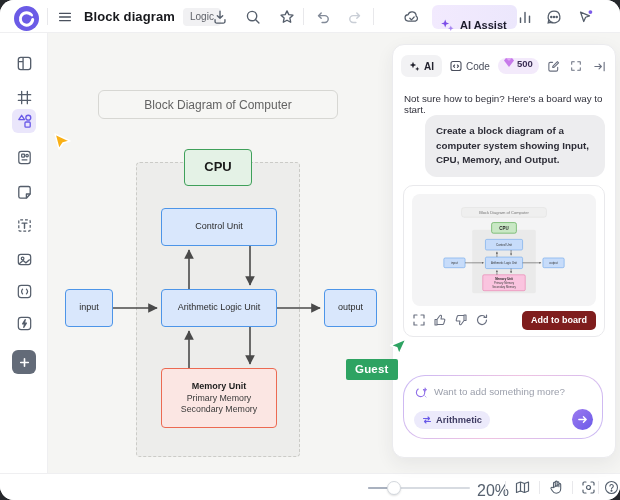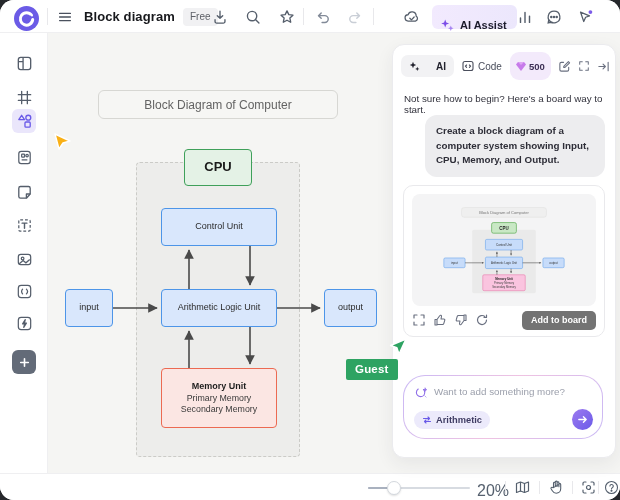--- a/index.html
+++ b/index.html
@@ -38,31 +38,31 @@
   .n-memory { left:113px; top:335px; width:116px; height:60px; background:#FBE6E3; border:1.3px solid #EC6A52; font-size:8.8px; color:#3A3A3A; }
   .n-memory b { font-size:9px; color:#1E1E1E; }
   .arrows { position:absolute; left:0; top:0; width:100%; height:100%; pointer-events:none; }
 
   .cursor { position:absolute; z-index:40; }
   .cursor-label { position:absolute; z-index:40; height:21px; padding:0 9px; border-radius:2px; color:#fff; font-size:11.5px; font-weight:600; line-height:21px; letter-spacing:.2px; }
 
   
   .ai-panel { position:absolute; top:44px; right:4px; width:224px; height:414px; background:#FFFFFF; border:1px solid #EBEBEE; border-radius:12px; box-shadow:0 6px 18px rgba(40,40,60,.07); z-index:35; }
   .panel-head { position:absolute; top:9px; left:8px; right:8px; height:24px; display:flex; align-items:center; }
-  .tab-ai { display:flex; align-items:center; gap:16px; height:22px; padding:0 8px; background:#F2F2F4; border-radius:7px; font-size:10px; font-weight:700; color:#23232E; cursor:pointer; }
+  .tab-ai { display:flex; align-items:center; gap:4px; height:22px; padding:0 8px; background:#F2F2F4; border-radius:7px; font-size:10px; font-weight:700; color:#23232E; cursor:pointer; }
   .tab-code { display:flex; align-items:center; gap:4px; height:22px; padding:0 8px; font-size:10px; color:#4A4E5C; cursor:pointer; }
-  .credits { margin-left:auto; display:flex; align-items:center; gap:3px; height:28px; padding:0 6px; background:#F3EAFB; border-radius:9px; font-size:9.5px; font-weight:700; color:#3C2F55; }
+  .credits { margin-left:auto; display:flex; gap:3px; height:16px; padding:0 6px; background:#F3EAFB; border-radius:9px; font-size:9.5px; font-weight:700; color:#3C2F55; }
   .head-ic { width:16px; height:16px; margin-left:7px; cursor:pointer; display:flex; align-items:center; justify-content:center; }
   .intro { position:absolute; top:48px; left:11px; right:11px; font-size:9.8px; color:#32323C; }
   .bubble { position:absolute; top:70px; right:10px; width:180px; background:#EDEDEF; border-radius:12px; padding:9px 11px; font-size:9.8px; line-height:1.5; color:#2E2E38;font-weight:bold; }
   .resp-card { position:absolute; top:140px; left:10px; right:10px; height:152px; background:#fff; border:1px solid #E9E9EC; border-radius:10px; }
   .preview { position:absolute; top:8px; left:8px; right:8px; height:112px; background:#F4F4F5; border-radius:8px; overflow:hidden; }
   .card-foot { position:absolute; bottom:6px; left:8px; right:8px; height:20px; display:flex; align-items:center; gap:7px; }
   .cf-ic { width:14px; height:14px; cursor:pointer; }
-  .add-board { margin-left:auto; height:19px; padding:0 9px; background:#737373; border:none; border-radius:5px; color:#fff; font-size:9px; font-weight:700; cursor:pointer; font-family:inherit; }
+  .add-board { margin-left:auto; height:19px; padding:0 9px; background:#7f1d1d; border:none; border-radius:5px; color:#fff; font-size:9px; font-weight:700; cursor:pointer; font-family:inherit; }
   .ai-inputbox { position:absolute; left:10px; right:12px; top:330px; height:64px; border-radius:22px; background:linear-gradient(#fff,#fff) padding-box, linear-gradient(120deg,#C9B8F5,#EFC3E2,#C9B8F5) border-box; border:1.5px solid transparent; }
   .ai-input { position:absolute; top:10px; left:30px; right:10px; border:none; outline:none; font-size:9.8px; color:#3A3A44; background:transparent; font-family:inherit; }
   .ai-input::placeholder { color:#9CA0AC; }
   .chip { position:absolute; left:10px; bottom:9px; height:18px; display:flex; align-items:center; gap:4px; padding:0 8px; background:#ECEAFB; border-radius:9px; font-size:9.3px; font-weight:600; color:#3F3C63; cursor:pointer; }
   .send-btn { position:absolute; right:9px; bottom:8px; width:21px; height:21px; border-radius:50%; background:linear-gradient(135deg,#9D7BF0,#6A5AE8); border:none; display:flex; align-items:center; justify-content:center; cursor:pointer; }
 
   
   .statusbar { position:absolute; bottom:0; left:0; right:0; height:27px; background:#fff; border-top:1px solid #EFEFF1; z-index:30; }
   .slider { position:absolute; left:368px; top:13px; width:102px; height:2px; background:#D7DBE1; border-radius:2px; cursor:pointer; }
   .slider-fill { position:absolute; left:0; top:0; height:2px; width:26px; background:#A9B1BF; border-radius:2px; }
@@ -82,21 +82,21 @@
       <path d="M17.5 9.2 A6.2 6.2 0 1 0 18.7 13.5" fill="none" stroke="#fff" stroke-width="3" stroke-linecap="round"></path>
       <circle cx="16.2" cy="11.2" r="1.6" fill="#6B5BE6"></circle>
     </svg>
     <div class="tb-divider" style="left:47px"></div>
     <div class="tb-icon" style="left:55px">
       <svg viewBox="0 0 20 20" fill="none" stroke="#4A515E" stroke-width="1.6" stroke-linecap="round">
           <path d="M4 6h12M4 10h12M4 14h12"></path>
         </svg>
     </div>
     <div class="doc-title">Block diagram</div>
-    <div class="free-badge">Free</div>
+    <div class="free-badge">Logic</div>
     <div class="tb-icon" style="left:210px">
       <svg viewBox="0 0 20 20" fill="none" stroke="#555E6B" stroke-width="1.5" stroke-linecap="round" stroke-linejoin="round">
           <path d="M10 3.5v8m0 0-3-3m3 3 3-3M4.5 13v2a1.8 1.8 0 0 0 1.8 1.8h7.4A1.8 1.8 0 0 0 15.5 15v-2"></path>
         </svg>
     </div>
     <div class="tb-icon" style="left:243px">
       <svg viewBox="0 0 20 20" fill="none" stroke="#555E6B" stroke-width="1.5" stroke-linecap="round">
           <circle cx="9" cy="9" r="5.2"></circle>
           <path d="m13 13 3.6 3.6"></path>
         </svg>

